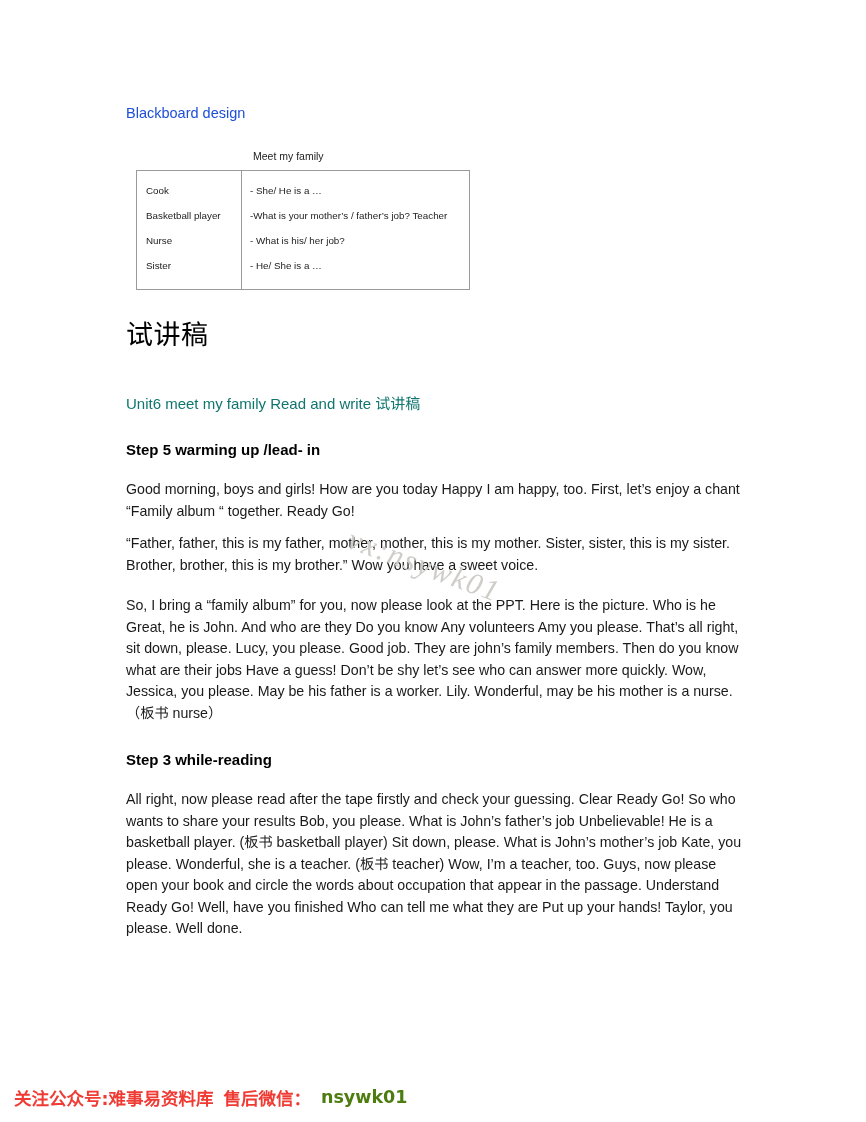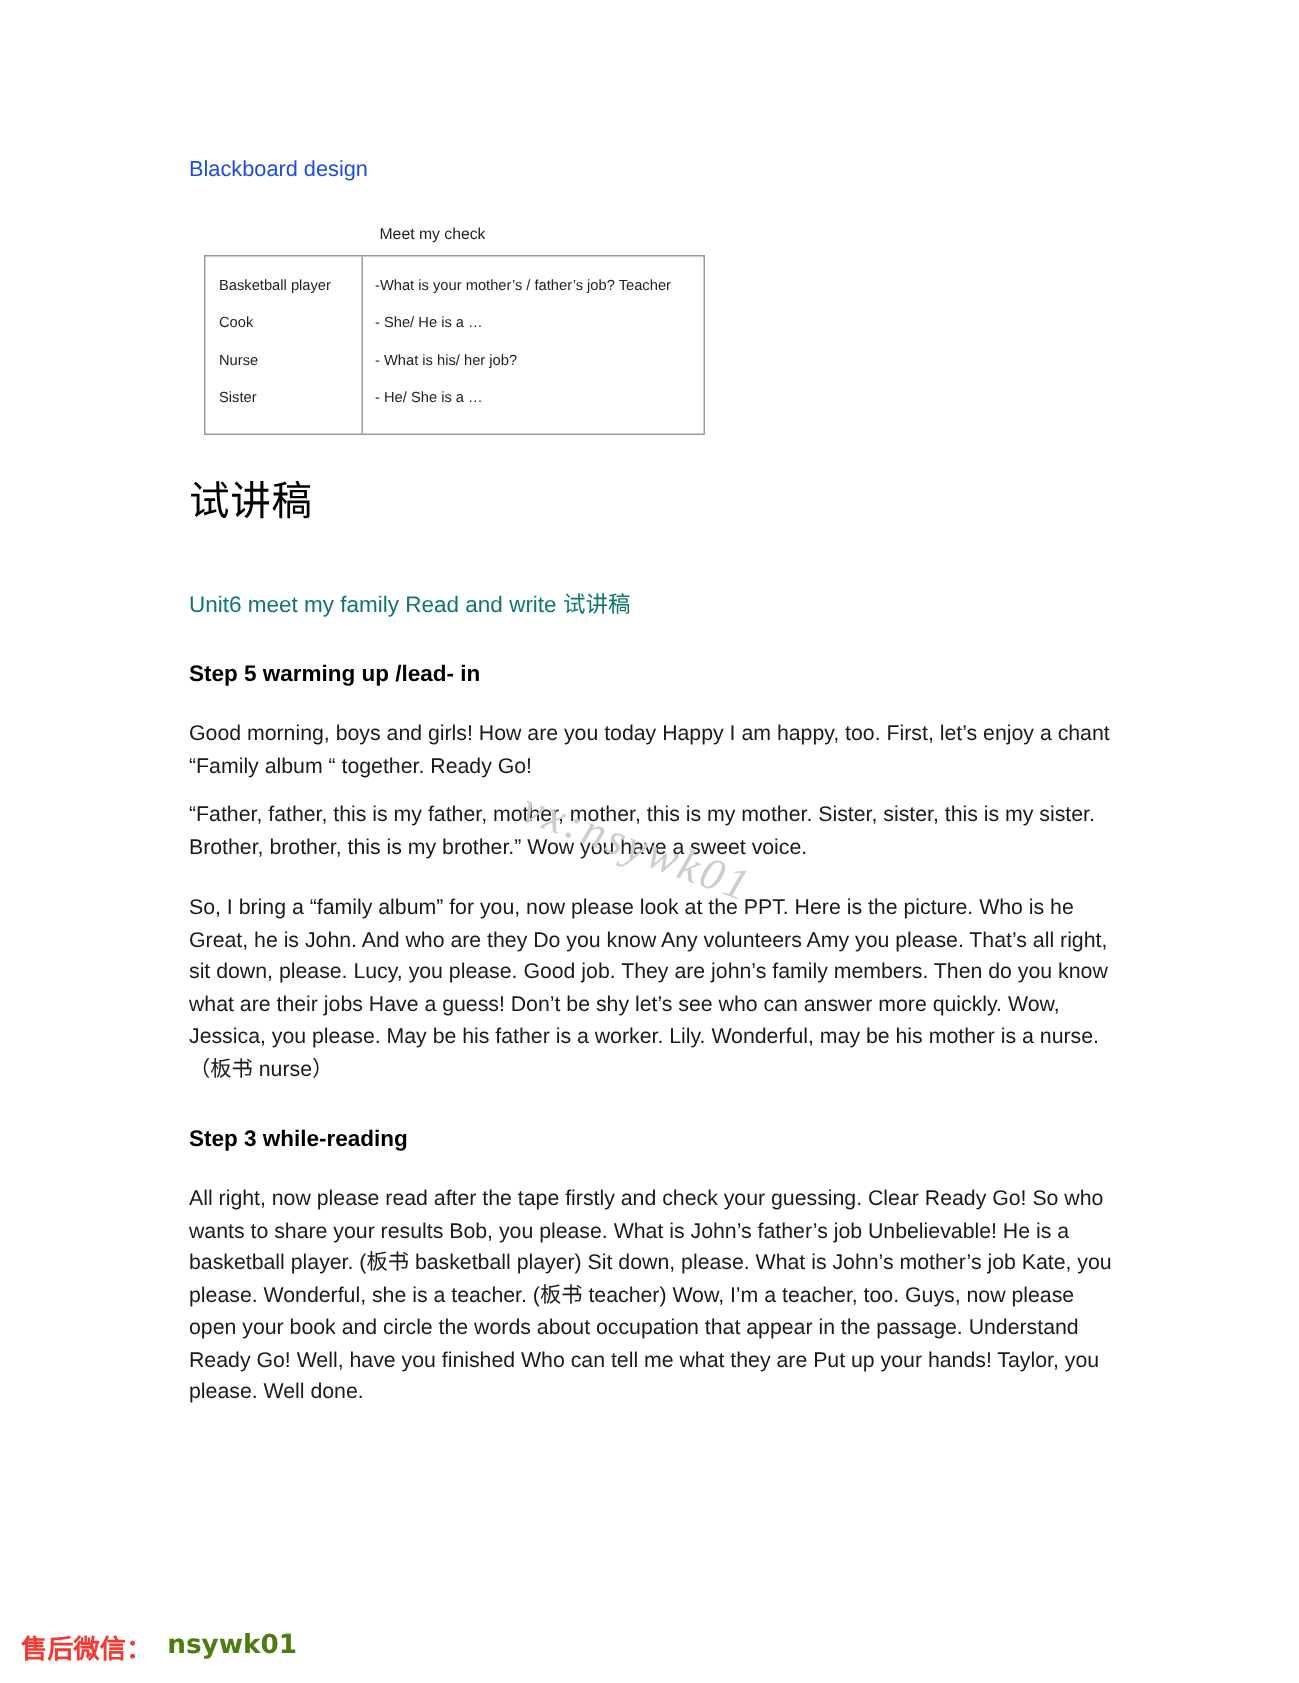--- a/index.html
+++ b/index.html
@@ -175,34 +175,34 @@
   .footer .seg { margin-right: 10px; }
   .footer .seg-id { color: #4d7c0f; }
 </style>
 </head>
 <body>
 
 <div class="page">
 
   <div class="bb-heading">Blackboard design</div>
 
-  <div class="bb-caption">Meet my check</div>
+  <div class="bb-caption">Meet my family</div>
 
   <div class="bb-table">
     <div class="col-divider"></div>
     <div class="rows">
 
       <div class="bb-row">
+        <div class="cell-left">Cook</div>
+        <div class="cell-right">- She/ He is a …</div>
+      </div>
+
+      <div class="bb-row">
         <div class="cell-left">Basketball player</div>
         <div class="cell-right">-What is your mother’s / father’s job? Teacher</div>
-      </div>
-
-      <div class="bb-row">
-        <div class="cell-left">Cook</div>
-        <div class="cell-right">- She/ He is a …</div>
       </div>
 
       <div class="bb-row">
         <div class="cell-left">Nurse</div>
         <div class="cell-right">- What is his/ her job?</div>
       </div>
 
       <div class="bb-row">
         <div class="cell-left">Sister</div>
         <div class="cell-right">- He/ She is a …</div>
@@ -224,17 +224,18 @@
     <p class="para">So, I bring a “family album” for you, now please look at the PPT. Here is the picture. Who is he Great, he is John. And who are they Do you know Any volunteers Amy you please. That’s all right, sit down, please. Lucy, you please. Good job. They are john’s family members. Then do you know what are their jobs Have a guess! Don’t be shy let’s see who can answer more quickly. Wow, Jessica, you please. May be his father is a worker. Lily. Wonderful, may be his mother is a nurse. （板书 nurse）</p>
 
     <h2 class="step-heading">Step 3 while-reading</h2>
     <p class="para">All right, now please read after the tape firstly and check your guessing. Clear Ready Go! So who wants to share your results Bob, you please. What is John’s father’s job Unbelievable! He is a basketball player. (板书 basketball player) Sit down, please. What is John’s mother’s job Kate, you please. Wonderful, she is a teacher. (板书 teacher) Wow, I’m a teacher, too. Guys, now please open your book and circle the words about occupation that appear in the passage. Understand Ready Go! Well, have you finished Who can tell me what they are Put up your hands! Taylor, you please. Well done.</p>
 
   </div>
 
   <div class="watermark">vx:nsywk01</div>
 
   <div class="footer">
+    <span class="seg">关注公众号:难事易资料库</span>
     <span class="seg">售后微信：</span>
     <span class="seg seg-id">nsywk01</span>
   </div>
 
 </div>
 
 </body></html>

